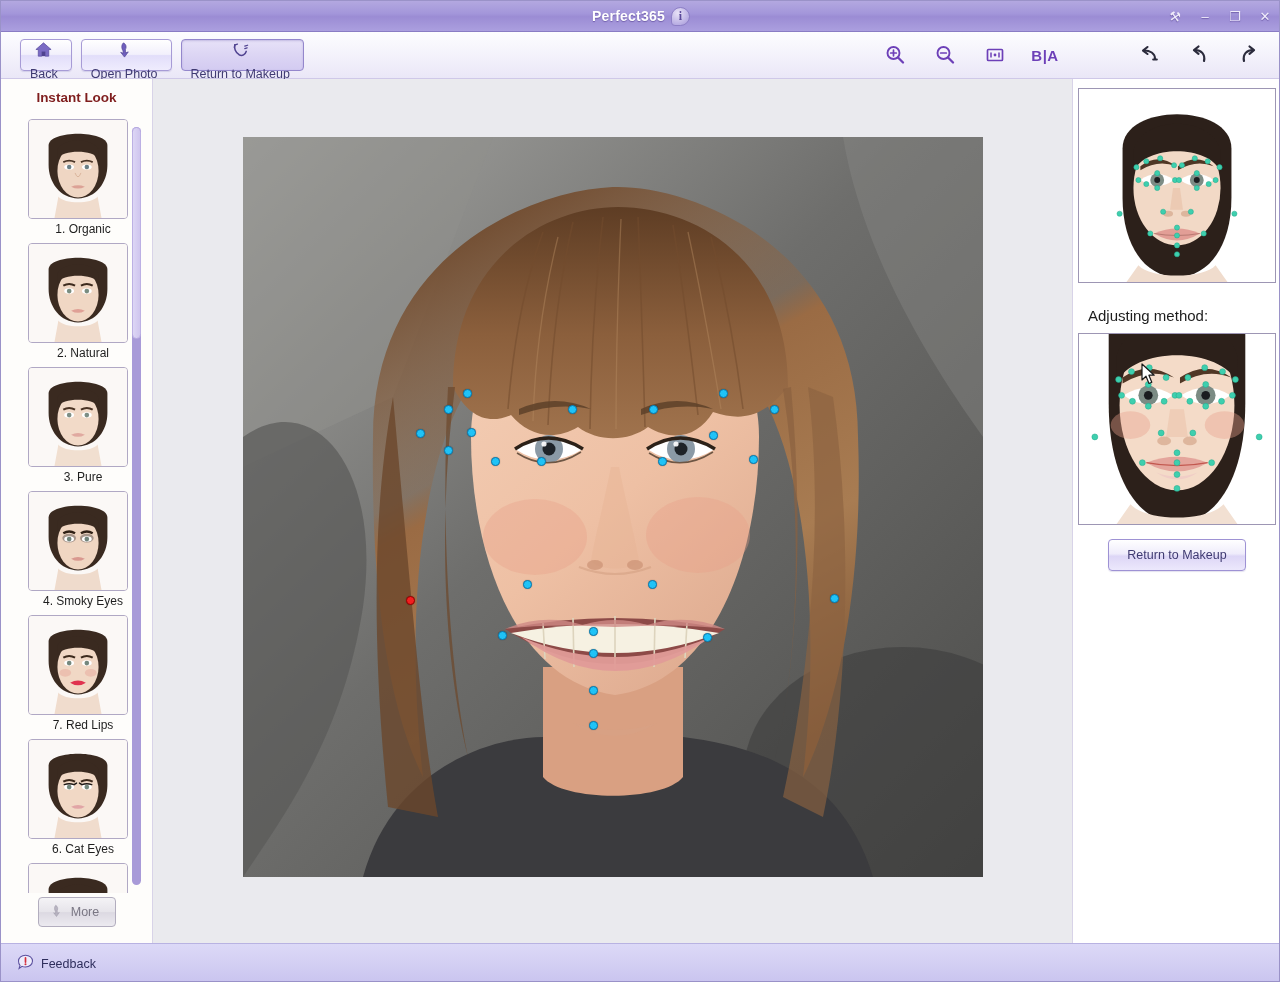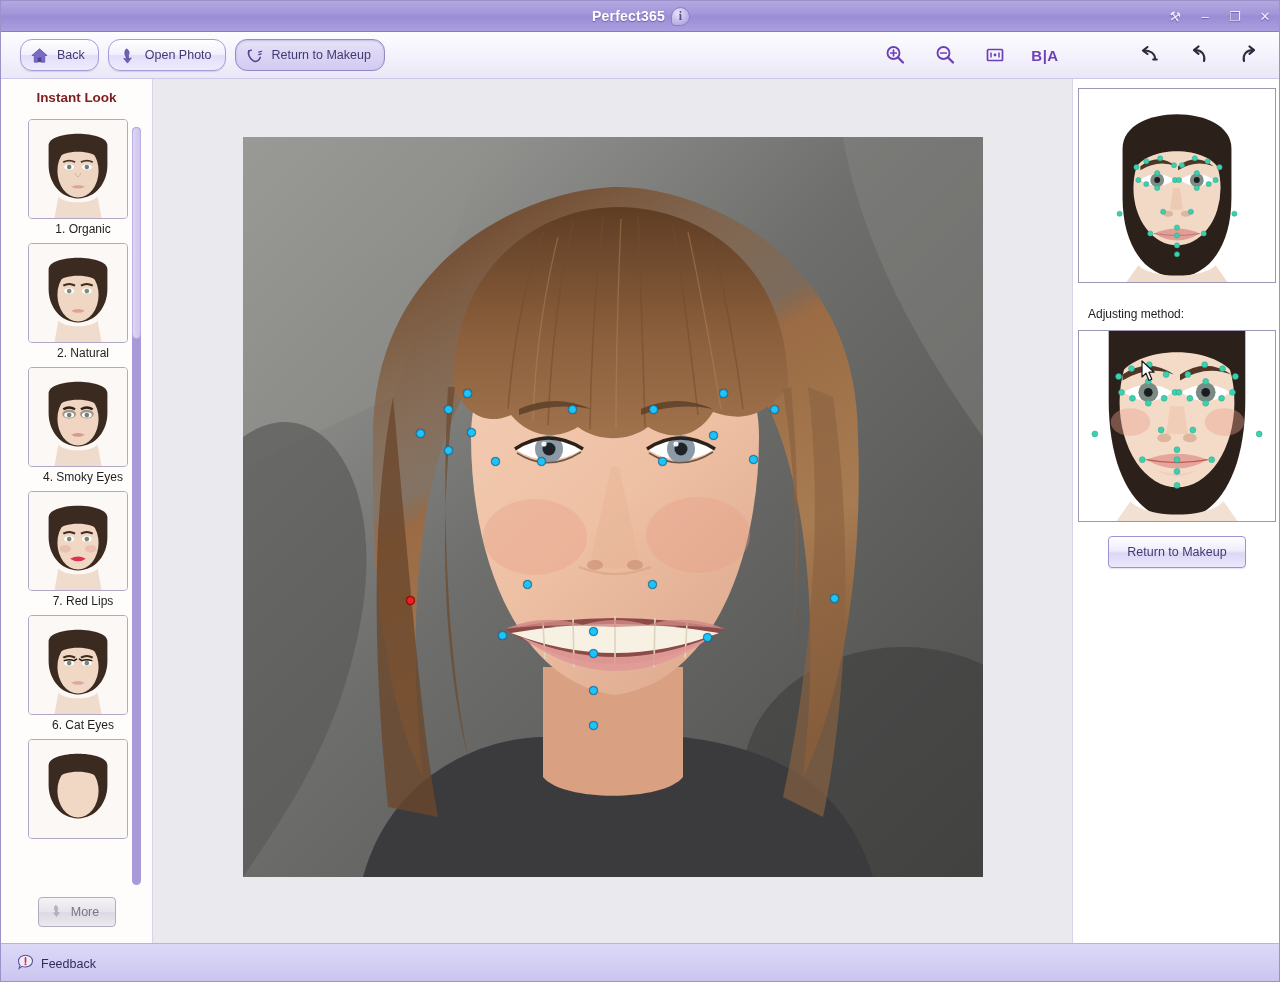--- a/index.html
+++ b/index.html
@@ -53,24 +53,24 @@
   .toolbar {
     position: absolute; left: 0; top: 31px; width: 1280px; height: 47px;
     background: linear-gradient(to bottom, #fdfdff 0%, #f3f1fb 55%, #eae7f7 100%);
     border-bottom: 1px solid #cfc8e8;
   }
   .tb-left { position: absolute; left: 19px; top: 7px; display: flex; gap: 9px; }
   .tbtn {
     height: 32px; padding: 0 13px 0 9px;
     display: flex; align-items: center; gap: 8px;
     background: linear-gradient(to bottom, #ffffff 0%, #f2f0fc 48%, #e2defa 52%, #efecfd 100%);
-    border: 1px solid #a79bd6; border-radius: 12px;
+    border: 1px solid #a79bd6; border-radius: 4px;
     color: #3f3a72; font-size: 12.5px;
     box-shadow: 0 1px 1px rgba(120,110,180,.22);
-    cursor: default; white-space: nowrap;
+    cursor: default; white-space: nowrap; flex-direction: column;
   }
   .tbtn.active {
     background: linear-gradient(to bottom, #e7e2f8 0%, #dcd5f4 50%, #d3cbf1 100%);
     border-color: #9487cc;
     box-shadow: inset 0 1px 2px rgba(110,96,175,.3);
   }
   .tbtn .ticon { width: 19px; height: 19px; display: block; }
 
   .tb-right {
     position: absolute; right: 14px; top: 8px;
@@ -163,21 +163,21 @@
     padding: 12px 8px 0 15px;
   }
   .rp-box {
     margin: 9px 0 0 5px; width: 198px; height: 195px;
     border: 1px solid #9d96b4; background: #ffffff; overflow: hidden;
     position: relative;
   }
   .rp-box.tall { height: 192px; }
   .rp-box svg { display: block; width: 100%; height: 100%; }
   .rp-text2 {
-    color: #1d1d1d; font-size: 12px;
+    color: #1d1d1d; font-size: 15px;
     padding: 24px 11px 0 15px;
   }
   .rtm-wrap { display: flex; justify-content: center; margin-top: 14px; }
   .rtm-btn {
     padding: 8px 18px;
     background: linear-gradient(to bottom, #ffffff 0%, #efecfb 46%, #ddd6f6 54%, #ece8fc 100%);
     border: 1px solid #9e92d4; border-radius: 4px;
     color: #3f3a72; font-size: 12.5px; cursor: default;
     box-shadow: 0 1px 1px rgba(120,110,180,.2);
   }
@@ -335,20 +335,39 @@
                 <circle cx="59" cy="48" r="2.4" fill="#7a8d80"></circle>
               <path d="M35 42.5 Q41 39 47 42.5" stroke="#3e2b1e" stroke-width="2.1" fill="none"></path>
               <path d="M53 42.5 Q59 39 65 42.5" stroke="#3e2b1e" stroke-width="2.1" fill="none"></path>
               <path d="M43 68 Q50 64.5 57 68 Q50 72.5 43 68" fill="#dfa096"></path>
               <path d="M30 78 C36 86 64 86 70 78 L74 100 L26 100 Z" fill="#f0dccd"></path>
             </svg>
           </div>
           <div class="look-label">2. Natural</div>
         </div>
 
+        <div class="look-item">
+          <div class="look-thumb">
+            <svg viewBox="0 0 100 100" preserveAspectRatio="xMidYMid slice">
+              <rect width="100" height="100" fill="#fbf8f6"></rect>
+              <path d="M20 26 C20 10 80 10 80 26 L80 46 C80 64 68 80 50 80 C32 80 20 64 20 46 Z" fill="#3a2a20"></path>
+              <ellipse cx="50" cy="52" rx="21" ry="27" fill="#f2dac8"></ellipse>
+              <path d="M29 30 C35 18 65 18 71 30 L71 40 C66 30 34 30 29 40 Z" fill="#3a2a20"></path>
+              <ellipse cx="41" cy="48" rx="5" ry="2.8" fill="#ffffff"></ellipse>
+                <circle cx="41" cy="48" r="2.4" fill="#7d8e85"></circle>
+              <ellipse cx="59" cy="48" rx="5" ry="2.8" fill="#ffffff"></ellipse>
+                <circle cx="59" cy="48" r="2.4" fill="#7d8e85"></circle>
+              <path d="M35 42.5 Q41 39 47 42.5" stroke="#4a3324" stroke-width="2" fill="none"></path>
+              <path d="M53 42.5 Q59 39 65 42.5" stroke="#4a3324" stroke-width="2" fill="none"></path>
+              <path d="M43 68 Q50 64.5 57 68 Q50 72.5 43 68" fill="#e0a9a0"></path>
+              <path d="M30 78 C36 86 64 86 70 78 L74 100 L26 100 Z" fill="#f1dfd0"></path>
+            </svg>
+          </div>
+          <div class="look-label">3. Pure</div>
+        </div>
 
         <div class="look-item">
           <div class="look-thumb">
             <svg viewBox="0 0 100 100" preserveAspectRatio="xMidYMid slice">
               <rect width="100" height="100" fill="#fbf8f6"></rect>
               <path d="M20 26 C20 10 80 10 80 26 L80 46 C80 64 68 80 50 80 C32 80 20 64 20 46 Z" fill="#3a2a20"></path>
               <ellipse cx="50" cy="52" rx="21" ry="27" fill="#f0d6c2"></ellipse>
               <path d="M29 30 C35 18 65 18 71 30 L71 40 C66 30 34 30 29 40 Z" fill="#3a2a20"></path>
               <ellipse cx="41" cy="47" rx="7" ry="4.5" fill="#8d7f77" opacity=".75"></ellipse>
               <ellipse cx="59" cy="47" rx="7" ry="4.5" fill="#8d7f77" opacity=".75"></ellipse>

